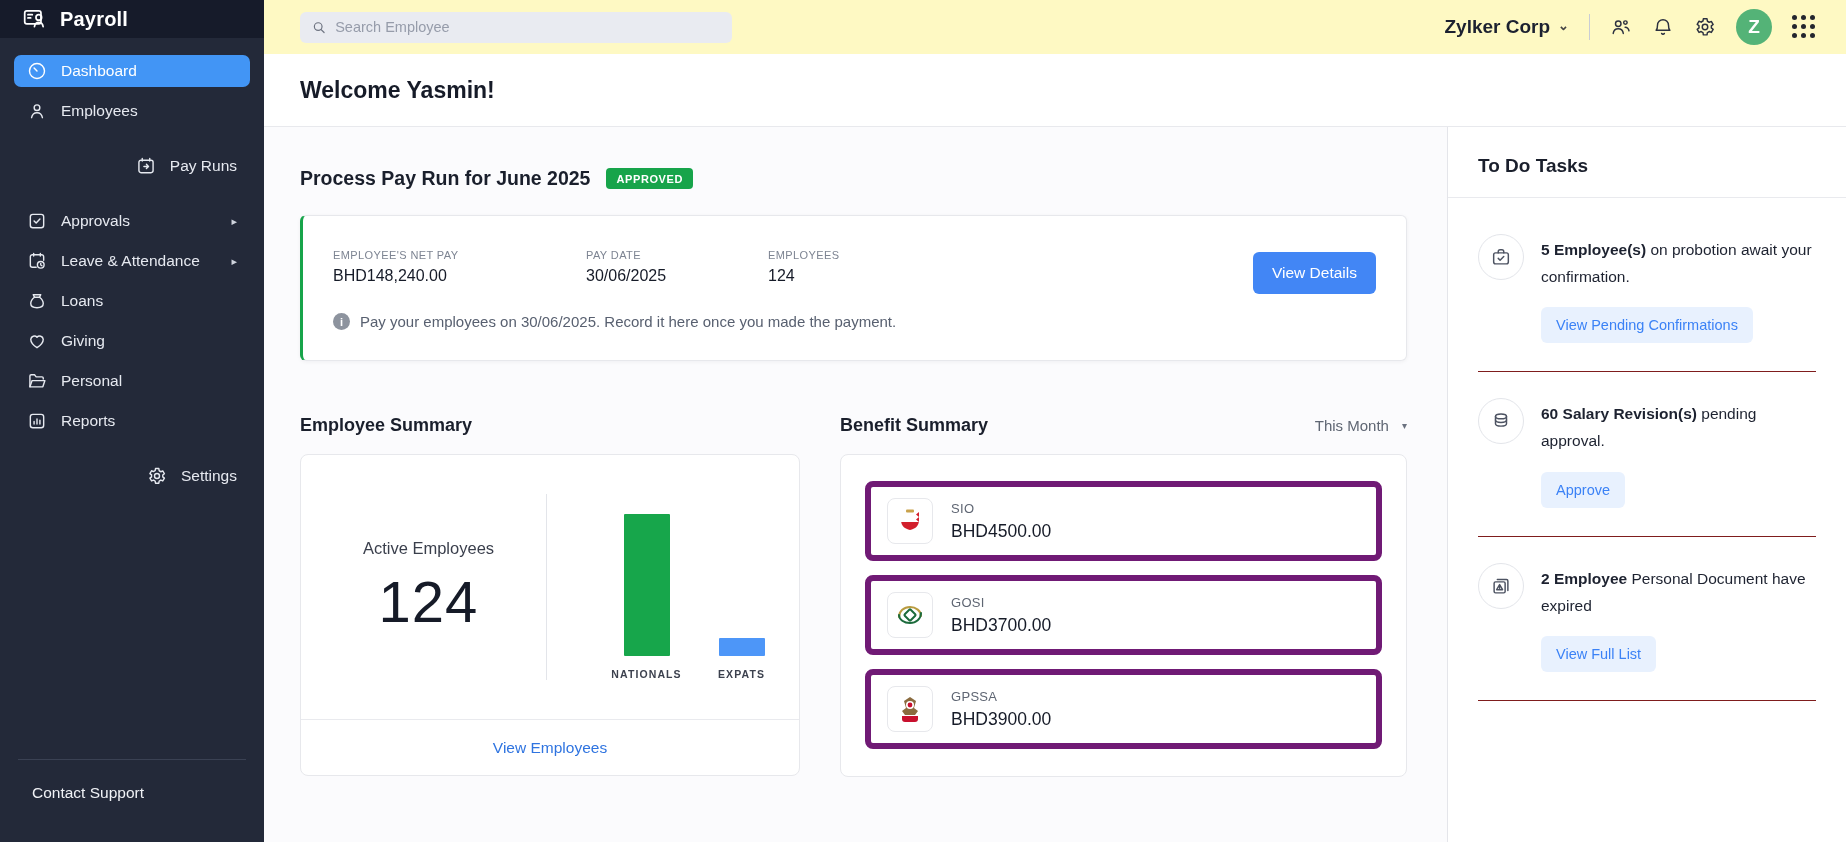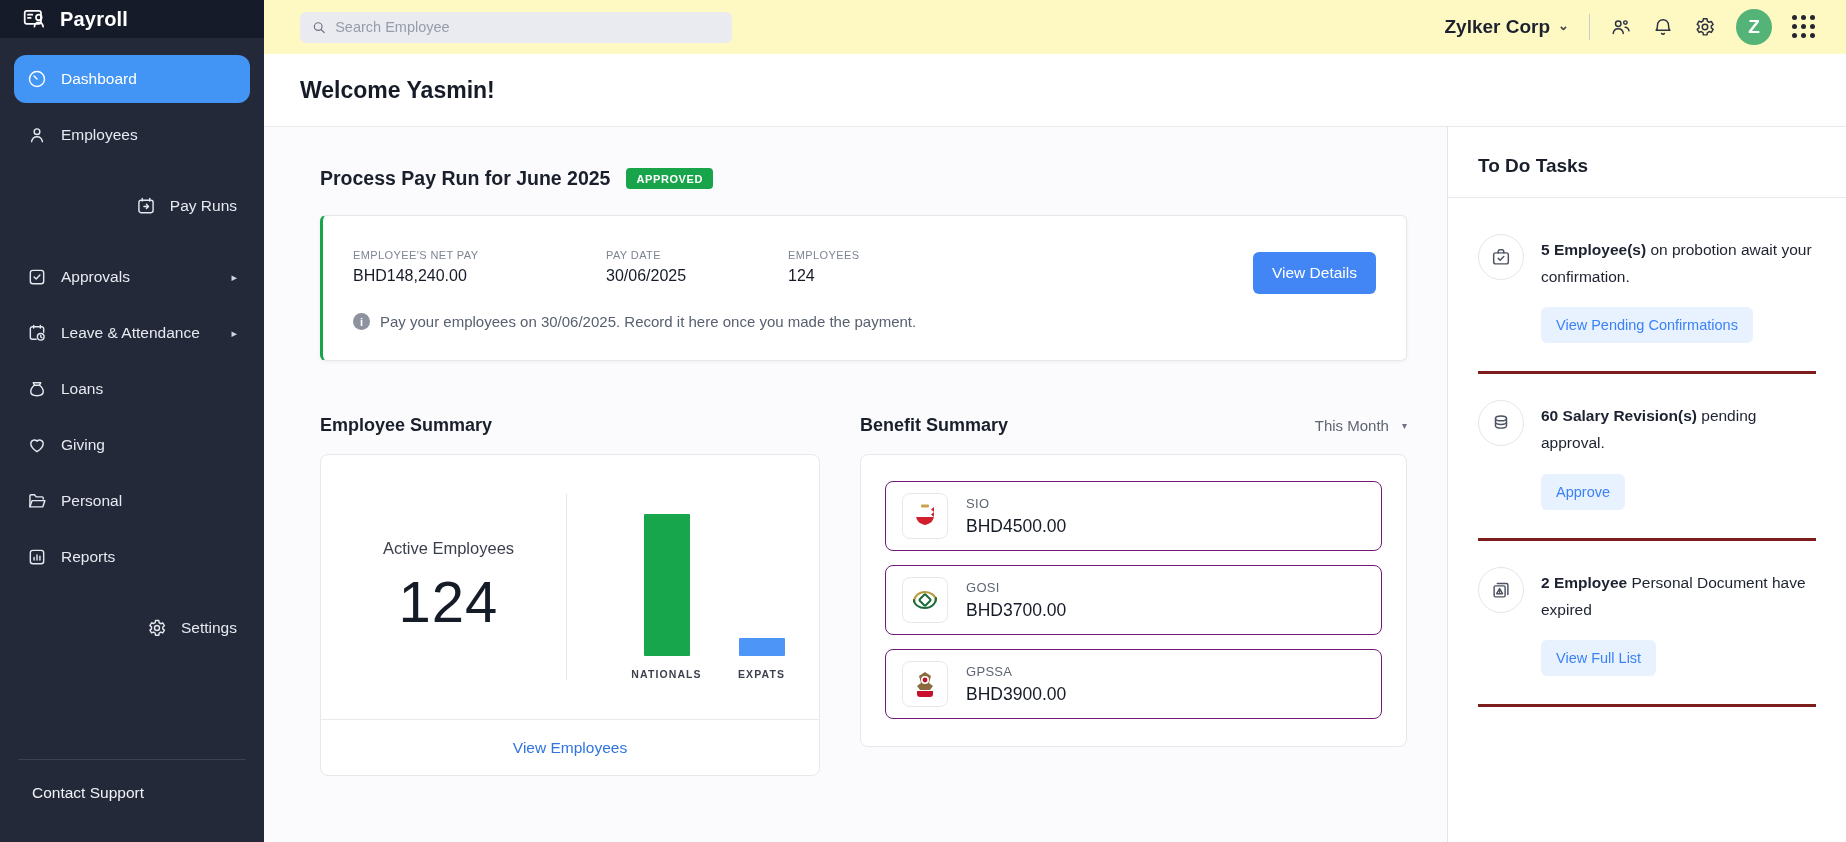--- a/index.html
+++ b/index.html
@@ -5,21 +5,21 @@
   * { margin:0; padding:0; box-sizing:border-box; }
   html,body { width:1846px; height:842px; overflow:hidden; }
   body { font-family:"Liberation Sans", sans-serif; color:#1d2230; background:#fbfbfd; display:flex; }
 
   
   .sidebar { width:264px; min-width:264px; height:100%; background:#232939; display:flex; flex-direction:column; }
   .logo-band { height:38px; background:#161b2a; display:flex; align-items:center; padding:0 22px; gap:12px; }
   .logo-band svg { width:26px; height:26px; stroke:#fff; }
   .logo-title { color:#fff; font-size:20px; font-weight:700; letter-spacing:.2px; }
   .nav { padding:17px 14px 0 14px; display:flex; flex-direction:column; }
-  .nav-item { display:flex; align-items:center; gap:14px; height:48px; padding:0 13px; border-radius:12px;
+  .nav-item { display:flex; align-items:center; gap:14px; height:32px; padding:0 13px; border-radius:7px;
               color:#e6e9f0; font-size:15.5px; cursor:pointer; margin-bottom:8px; }
   .nav-item svg { width:20px; height:20px; stroke:#e6e9f0; flex:none; }
   .nav-item.active { background:#4295f5; color:#fff; }
   .nav-item.active svg { stroke:#fff; }
   .nav-item .grow { flex:1; }
   .nav-item .chev { font-size:11px; color:#cfd4de; }
   .gap-lg { margin-top:15px;justify-content:flex-end; }
   .sb-spacer { flex:1; }
   .sb-divider { border-top:1px solid #3a4153; margin:0 18px; }
   .contact { color:#f0f2f6; font-size:15.5px; padding:24px 32px 40px 32px; cursor:pointer; }
@@ -42,21 +42,21 @@
   .avatar { width:36px; height:36px; border-radius:50%; background:#54b377; color:#fff; font-weight:700; font-size:19px;
             display:flex; align-items:center; justify-content:center; cursor:pointer; }
   .grid-dots { display:grid; grid-template-columns:repeat(3,6px); grid-template-rows:repeat(3,6px); gap:3px; cursor:pointer; }
   .grid-dots i { width:5px; height:5px; border-radius:50%; background:#23262e; }
 
   
   .welcome-band { height:73px; background:#fff; border-bottom:1px solid #e8e9ed; display:flex; align-items:center; padding:0 36px; }
   .welcome-band h1 { font-size:23px; font-weight:700; color:#161b28; }
 
   
-  .content-row { flex:1; display:flex; min-height:0;padding-left:20px; }
+  .content-row { flex:1; display:flex; min-height:0; }
   .content-main { flex:1; padding:40px 40px 0 36px; min-width:0; background:#fbfbfd; }
 
   
   .payrun-head { display:flex; align-items:center; gap:16px; margin-bottom:25px; }
   .payrun-head h2 { font-size:19.5px; font-weight:600; color:#1a1f2c; }
   .badge { background:#17a44a; color:#fff; font-size:11px; font-weight:700; letter-spacing:.6px; border-radius:4px; padding:5px 10px 4px; }
   .payrun-card { background:#fff; border:1px solid #e7e8ec; border-left:3px solid #17a44a; border-radius:6px;
                  box-shadow:0 1px 4px rgba(20,25,40,.05); padding:33px 30px 30px 30px; position:relative; }
   .pr-fields { display:flex; }
   .pr-field { margin-right:0; }
@@ -85,32 +85,32 @@
   .chart { display:flex; align-items:flex-end; gap:0; border-left:1px solid #e3e5ea; height:186px; padding-left:52px; }
   .bar-group { width:95px; display:flex; flex-direction:column; align-items:center; }
   .bar-track { height:160px; display:flex; align-items:flex-end; }
   .bar { width:46px; border-radius:1px; }
   .bar-label { margin-top:12px; font-size:10.5px; font-weight:700; letter-spacing:1.1px; color:#3c414e; }
   .emp-footer { border-top:1px solid #e9eaee; height:56px; display:flex; align-items:center; justify-content:center; }
   .link { color:#2f74e0; font-size:15.5px; cursor:pointer; text-decoration:none; }
 
   .ben-col { flex:1; min-width:0; }
   .ben-card { background:#fff; border:1px solid #e7e8ec; border-radius:8px; padding:26px 24px 13px 24px; }
-  .ben-row { border:1px solid #701a75; border-radius:8px; display:flex; align-items:center; gap:18px; padding:11px 16px; margin-bottom:14px; cursor:pointer; }
+  .ben-row { border:6px solid #701a75; border-radius:8px; display:flex; align-items:center; gap:18px; padding:11px 16px; margin-bottom:14px; cursor:pointer; }
   .ben-icon-box { width:46px; height:46px; border:1px solid #e7e8ec; border-radius:8px; display:flex; align-items:center; justify-content:center; flex:none; background:#fff; }
   .ben-icon-box svg { width:30px; height:30px; }
   .ben-name { font-size:13px; color:#5f6673; letter-spacing:.3px; }
   .ben-amount { font-size:17.5px; color:#161b28; margin-top:5px; }
 
   
   .todo-panel { width:399px; min-width:399px; background:#fff; border-left:1px solid #e4e5ea; display:flex; flex-direction:column; }
   .todo-head { padding:28px 30px 20px 30px; border-bottom:1px solid #e9eaee; }
   .todo-head h3 { font-size:19px; font-weight:600; color:#1a1f2c; }
   .todo-body { padding:10px 30px 0 30px; }
-  .task { padding:26px 0 28px 0; border-bottom:3px solid #7f1d1d; }
+  .task { padding:26px 0 28px 0; border-bottom:1px solid #7f1d1d; }
   .task-top { display:flex; gap:17px; }
   .task-icon { width:46px; height:46px; border-radius:50%; border:1px solid #e3e5ea; display:flex; align-items:center; justify-content:center; flex:none; }
   .task-icon svg { width:22px; height:22px; stroke:#4d5362; }
   .task-text { font-size:15.5px; line-height:1.75; color:#1d2230; padding-top:2px; }
   .task-text b { font-weight:700; }
   .task-btn { margin:17px 0 0 63px; background:#e8f1fe; border:none; border-radius:6px; color:#3b82f6; font-size:14.5px;
               padding:10px 15px; cursor:pointer; font-family:"Liberation Sans",sans-serif; }
 </style>
 </head>
 <body>

